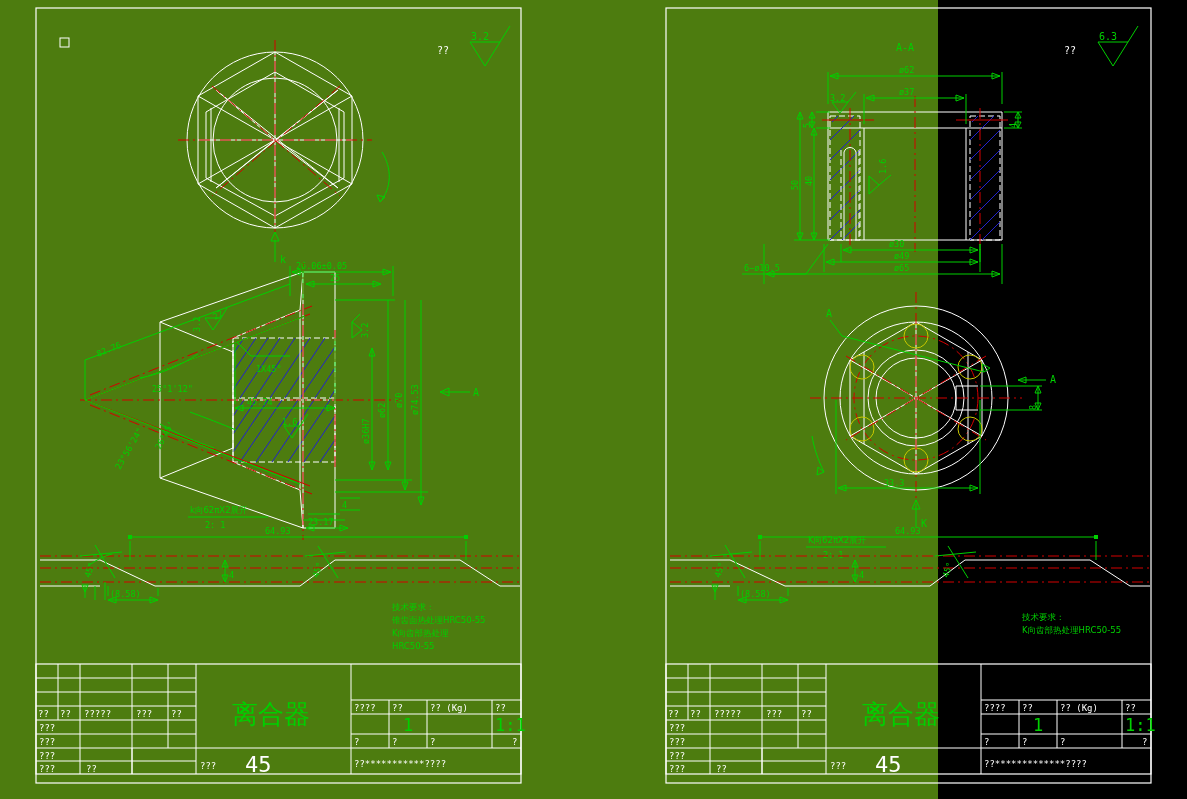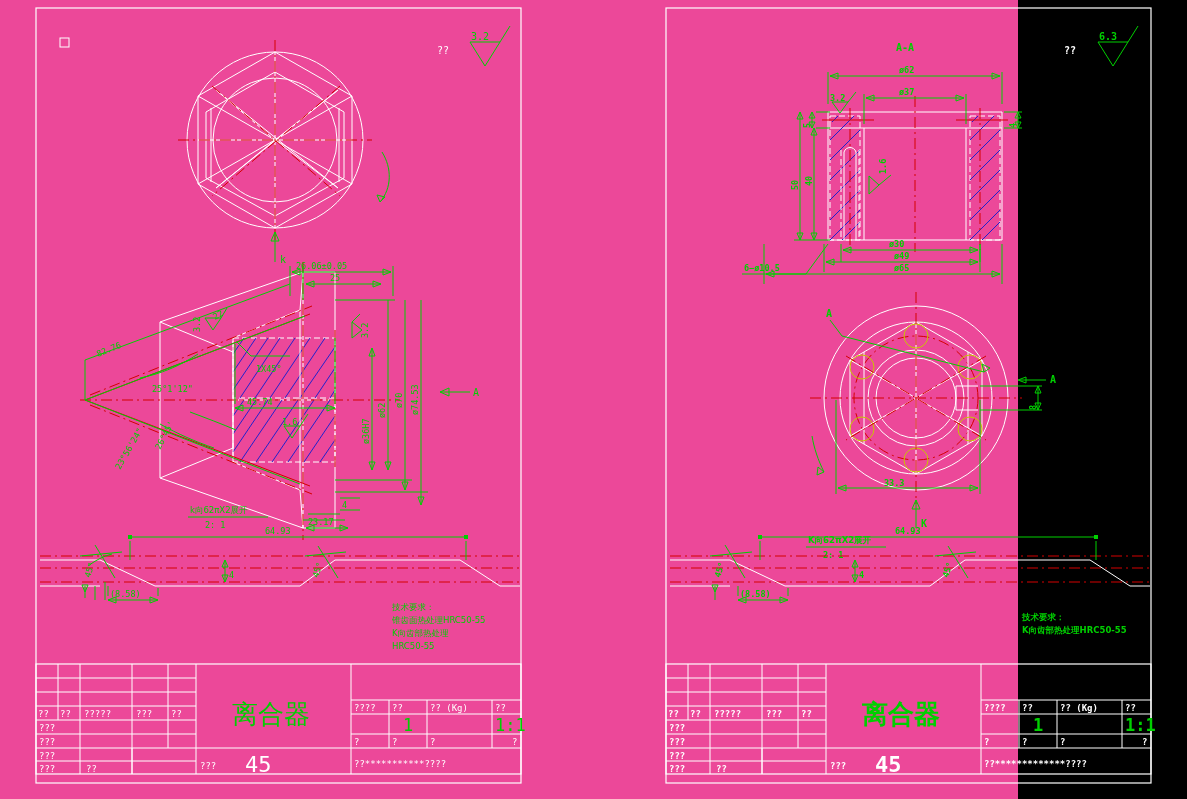--- a/index.html
+++ b/index.html
@@ -3,25 +3,25 @@
 <meta charset="utf-8">
 <style>
   * { box-sizing: border-box; }
   html, body {
     margin: 0; padding: 0;
     background: #000;
     width: 1187px; height: 799px;
     overflow: hidden;
     font-family: "DejaVu Sans Mono", "Liberation Mono", monospace;
   }
-  #stage { position: relative; width: 1018px; height: 799px; background: #ec4899; }
+  #stage { position: relative; width: 938px; height: 799px; background: #4d7c0f; }
 
   .sheet { position: absolute; top: 0; height: 799px; }
   #sheet-left  { left: 0;   width: 594px; }
-  #sheet-right { left: 594px; width: 593px; font-weight: bold; }
+  #sheet-right { left: 594px; width: 593px; }
 
   svg.cad { position: absolute; left: 0; top: 0; width: 100%; height: 100%; display:block; }
 
   
   .w  { stroke: #ffffff; fill: none; stroke-width: 1; }      
   .wd { stroke: #ffffff; fill: none; stroke-width: 1; stroke-dasharray: 6 3; } 
   .g  { stroke: #00d000; fill: none; stroke-width: 1; }      
   .r  { stroke: #d40000; fill: none; stroke-width: 1; }      
   .rc { stroke: #d40000; fill: none; stroke-width: 1; stroke-dasharray: 11 4 2 4; }
   .b  { stroke: #2222cc; fill: none; stroke-width: 1; }      

